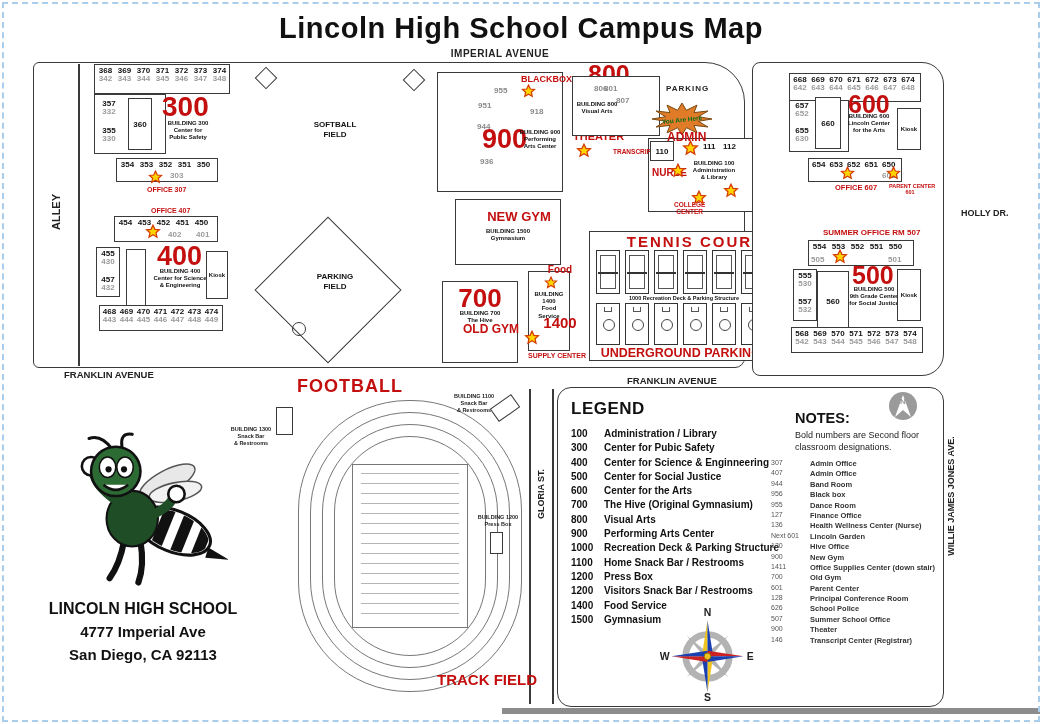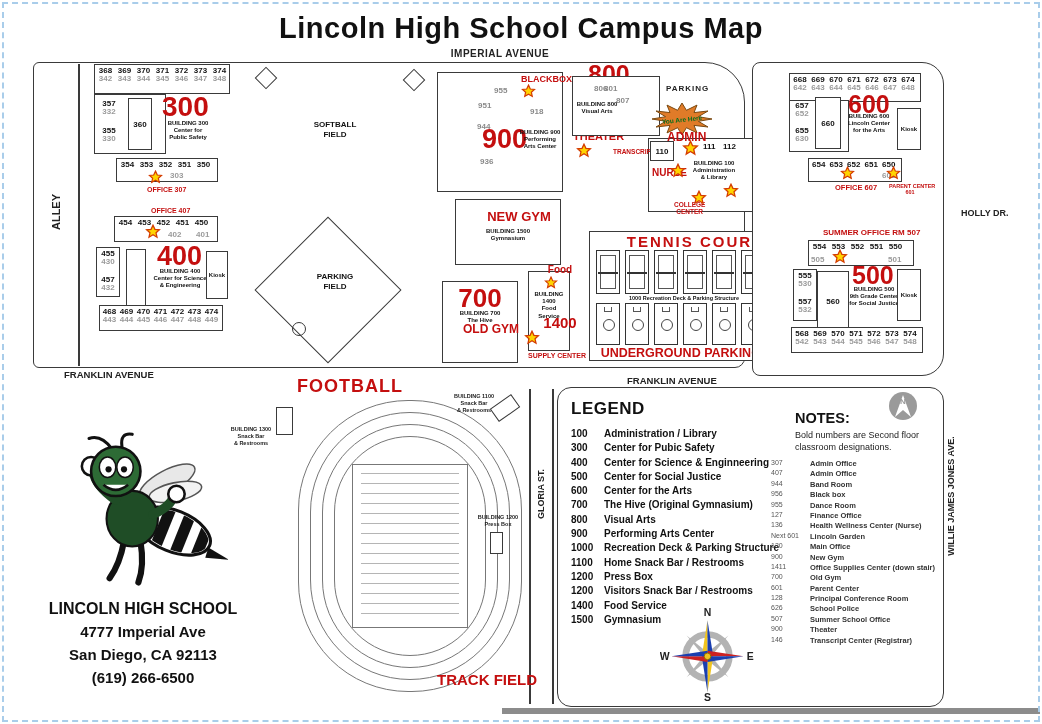--- a/index.html
+++ b/index.html
@@ -600,21 +600,20 @@
     <ellipse cx="54" cy="36" rx="8" ry="10" fill="#fff" stroke="#111" stroke-width="1.5"></ellipse>
     <ellipse cx="71" cy="36" rx="8" ry="10" fill="#fff" stroke="#111" stroke-width="1.5"></ellipse>
     <circle cx="55" cy="38" r="3" fill="#111"></circle>
     <circle cx="70" cy="38" r="3" fill="#111"></circle>
     <path d="M50 53 Q62 63 74 53" stroke="#111" stroke-width="2.5" fill="#fff"></path>
   </svg>
   <div class="school" data-name="school-info">
     <div class="l1" data-name="school-name">LINCOLN HIGH SCHOOL</div>
     <div class="l2" data-name="school-address-1">4777 Imperial Ave</div>
     <div class="l2" data-name="school-address-2">San Diego, CA 92113</div>
-    <div class="l2" data-name="school-phone">(619) 266-6500</div>
   </div>
 
   <div class="outline" style="left:557px;top:387px;width:387px;height:320px;border-radius:14px;" data-name="legend-panel"></div>
   <div style="position:absolute;left:571px;top:399px;font-size:17px;font-weight:bold;letter-spacing:.5px;" data-name="legend-heading">LEGEND</div>
   <div style="position:absolute;left:571px;top:428px;" data-name="legend-list">
 
       <div class="legend-row" data-name="legend-item">
         <span class="legend-num">100</span>
         <span class="legend-label">Administration / Library</span>
       </div>
@@ -746,21 +745,21 @@
         <span class="note-label">Health Wellness Center (Nurse)</span>
       </div>
 
       <div class="note-row" data-name="note-item">
         <span class="note-num">Next 601</span>
         <span class="note-label">Lincoln Garden</span>
       </div>
 
       <div class="note-row" data-name="note-item">
         <span class="note-num">130</span>
-        <span class="note-label">Main Office</span>
+        <span class="note-label">Hive Office</span>
       </div>
 
       <div class="note-row" data-name="note-item">
         <span class="note-num">900</span>
         <span class="note-label">New Gym</span>
       </div>
 
       <div class="note-row" data-name="note-item">
         <span class="note-num">1411</span>
         <span class="note-label">Office Supplies Center (down stair)</span>

